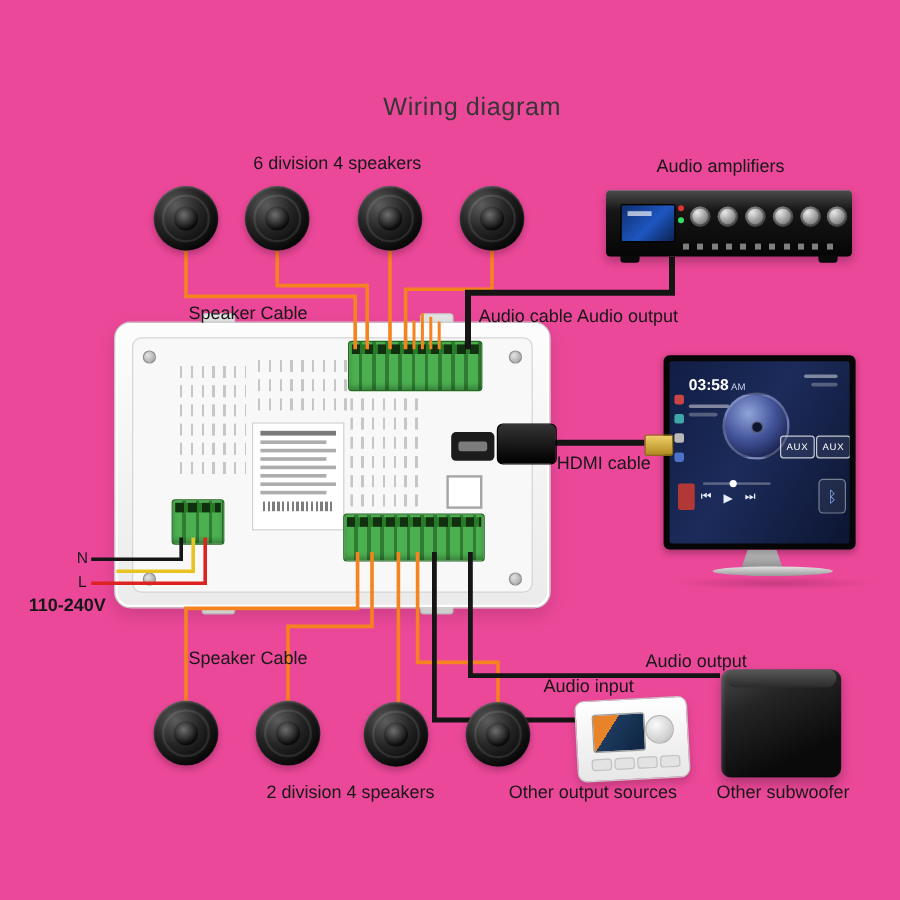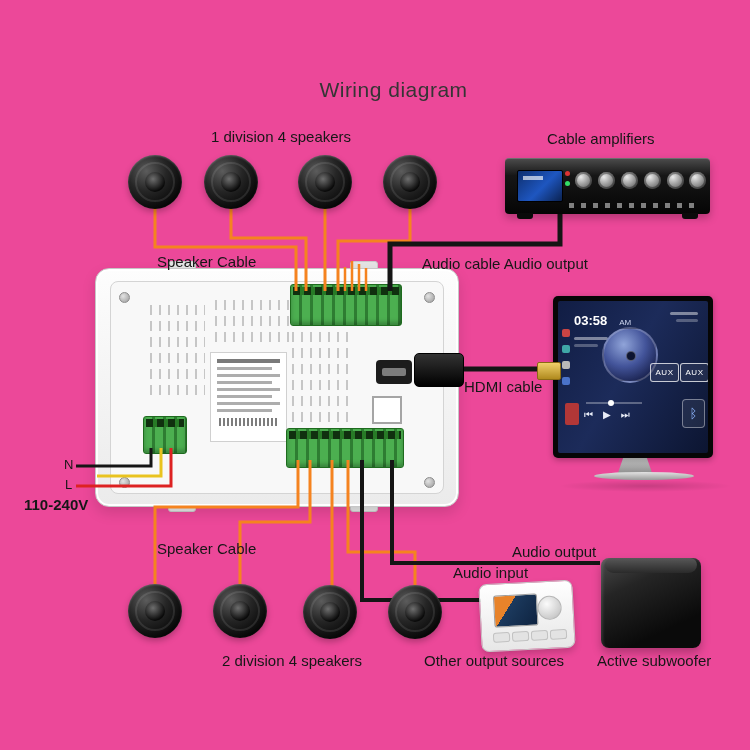--- a/index.html
+++ b/index.html
@@ -6,30 +6,30 @@
   #canvas { position:relative; width:750px; height:750px; background:#ec4899;
             font-family:"Liberation Sans", sans-serif; overflow:hidden;padding-left:37px; }
 
   
   .title { position:absolute; left:0; right:0; top:78px; text-align:center;
            font-size:21px; color:#353535; letter-spacing:.5px; z-index:10; }
   .lbl { position:absolute; font-size:15px; color:#171717; white-space:nowrap; z-index:10; }
   #lbl-topspk   { left:211px; top:128px; }
   #lbl-amp      { left:547px; top:130px; }
   #lbl-spcable-top { left:157px; top:253px; }
-  #lbl-audiocable  { left:399px; top:255px;margin-left:23px; }
+  #lbl-audiocable  { left:399px; top:255px; }
   #lbl-hdmi     { left:464px; top:378px; }
   #lbl-n        { left:64px;  top:457px; font-size:13px; }
   #lbl-l        { left:65px;  top:477px; font-size:13px; }
   #lbl-voltage  { left:24px;  top:496px;font-weight:bold; }
   #lbl-spcable-bot { left:157px; top:540px; }
   #lbl-botspk   { left:222px; top:652px; }
   #lbl-audioin  { left:453px; top:564px; }
   #lbl-othersrc { left:424px; top:652px; }
-  #lbl-audioout { left:512px; top:543px; }
+  #lbl-audioout { left:538px; top:543px; }
   #lbl-sub      { left:597px; top:652px; }
 
   
   .tab { position:absolute; width:26px; height:12px; background:#e4e4e4;
          border:1px solid #c9c9c9; border-radius:3px; z-index:1; }
   #tab-t1 { left:168px; top:261px; } #tab-t2 { left:350px; top:261px; }
   #tab-b1 { left:168px; top:498px; } #tab-b2 { left:350px; top:498px; }
 
   .device-outer { position:absolute; left:95px; top:268px; width:362px; height:237px;
         background:linear-gradient(180deg,#fdfdfd,#ebebeb); border:1px solid #c7c7c7;
@@ -118,21 +118,21 @@
   .amp-foot { position:absolute; bottom:-5px; width:16px; height:6px; background:#0a0a0a;
         border-radius:0 0 3px 3px; }
   #foot-1 { left:12px; } #foot-2 { right:12px; }
 
   
   .tv { position:absolute; left:553px; top:296px; width:160px; height:162px; z-index:5;
         background:#060606; border-radius:5px; box-shadow:0 2px 6px rgba(0,0,0,.3); }
   .tv-screen { position:absolute; inset:5px; overflow:hidden; border-radius:2px;
         background:linear-gradient(120deg,#111d44 0%, #1c2b5a 45%, #0c1531 100%); }
   .tv-time { position:absolute; left:16px; top:12px; color:#fff; font-size:13px; font-weight:bold; }
-  .tv-am { font-size:8px; font-weight:normal; color:#ccd5ee; margin-left:12px; }
+  .tv-am { font-size:8px; font-weight:normal; color:#ccd5ee; margin-left:2px; }
   .bar { position:absolute; height:3px; border-radius:2px; background:rgba(255,255,255,.45); }
   #bar-1 { left:16px; top:36px; width:34px; } #bar-2 { left:16px; top:43px; width:24px; opacity:.6; }
   #bar-3 { left:112px; top:11px; width:28px; } #bar-4 { left:118px; top:18px; width:22px; opacity:.6; }
   .tv-strip-icon { position:absolute; left:4px; width:8px; height:8px; border-radius:2px; }
   #si-1 { top:28px; background:#c94444; } #si-2 { top:44px; background:#3fa7a7; }
   #si-3 { top:60px; background:#b9b9b9; } #si-4 { top:76px; background:#4a72c9; }
   .album { position:absolute; left:44px; top:26px; width:52px; height:52px; border-radius:50%;
         background:radial-gradient(circle at 38% 30%, #90a4d9 0%, #43549a 45%, #1a2350 80%);
         border:2px solid rgba(255,255,255,.22); }
   .album::after { content:''; position:absolute; left:22px; top:22px; width:8px; height:8px;
@@ -334,28 +334,28 @@
 
   <div class="src">
     <div class="src-screen"></div>
     <div class="src-knob"></div>
     <div class="src-btn" id="sbtn-1"></div>
     <div class="src-btn" id="sbtn-2"></div>
     <div class="src-btn" id="sbtn-3"></div>
     <div class="src-btn" id="sbtn-4"></div>
   </div>
 
-  <div class="lbl" id="lbl-topspk">1 division 4 speakers</div>
-  <div class="lbl" id="lbl-amp">Cable amplifiers</div>
+  <div class="lbl" id="lbl-topspk">6 division 4 speakers</div>
+  <div class="lbl" id="lbl-amp">Audio amplifiers</div>
   <div class="lbl" id="lbl-spcable-top">Speaker Cable</div>
   <div class="lbl" id="lbl-audiocable">Audio cable Audio output</div>
   <div class="lbl" id="lbl-hdmi">HDMI cable</div>
   <div class="lbl" id="lbl-n">N</div>
   <div class="lbl" id="lbl-l">L</div>
   <div class="lbl" id="lbl-voltage">110-240V</div>
   <div class="lbl" id="lbl-spcable-bot">Speaker Cable</div>
   <div class="lbl" id="lbl-botspk">2 division 4 speakers</div>
   <div class="lbl" id="lbl-audioin">Audio input</div>
   <div class="lbl" id="lbl-othersrc">Other output sources</div>
   <div class="lbl" id="lbl-audioout">Audio output</div>
-  <div class="lbl" id="lbl-sub">Active subwoofer</div>
+  <div class="lbl" id="lbl-sub">Other subwoofer</div>
 
 </div>
 
 </body></html>

